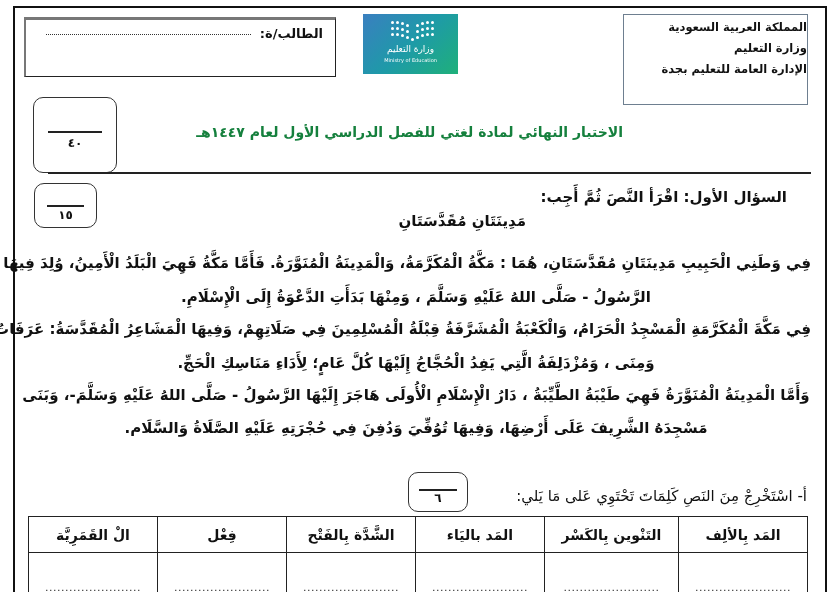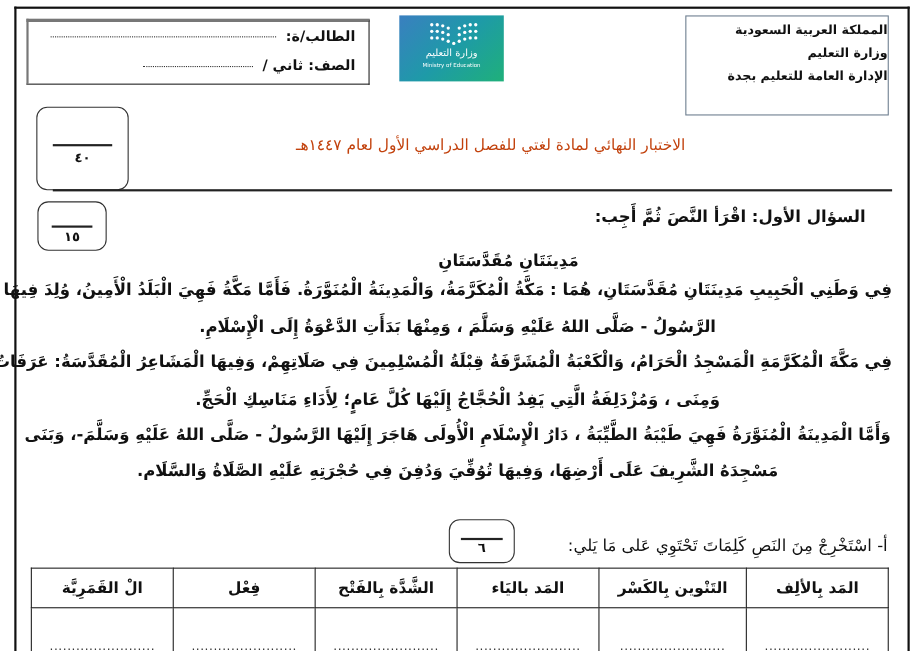--- a/index.html
+++ b/index.html
@@ -17,24 +17,24 @@
     .logo .dots span { position: absolute; width: 3px; height: 3px; background: #fff; border-radius: 50%; }
     .logo .ar { position: absolute; left: 0; right: 0; top: 30px; text-align: center; color: #fff; font-size: 9px; direction: rtl; }
     .logo .en { position: absolute; left: 0; right: 0; top: 43px; text-align: center; color: #fff; font-size: 5px; }
     .student-box { position: absolute; left: 24px; top: 17px; width: 312px; height: 60px;
                    border: 1.5px solid #222; border-top: 3px solid #777; border-left: 2px solid #777; box-sizing: border-box; direction: rtl; }
     .student-row { position: absolute; right: 12px; font-size: 13px; font-weight: bold; white-space: nowrap; text-align: right; }
     .student-row .dots-line { display: inline-block; border-bottom: 1.5px dotted #333; vertical-align: middle; margin-right: 4px; }
     .score-box { position: absolute; border: 1.5px solid #333; border-radius: 10px; box-sizing: border-box; background: #fff; }
     .score-box .line { position: absolute; left: 14px; right: 14px; height: 1.5px; background: #222; }
     .score-box .num { position: absolute; left: 0; right: 0; text-align: center; font-weight: bold; font-size: 12px; }
-    .exam-title { position: absolute; right: 216px; top: 124px; color: #c2410c; font-weight: normal; font-size: 14px; direction: rtl; white-space: nowrap; }
+    .exam-title { position: absolute; right: 216px; top: 124px; color: #15803d; font-weight: bold; font-size: 14px; direction: rtl; white-space: nowrap; }
     .title-rule { position: absolute; left: 48px; top: 172px; width: 763px; height: 2px; background: #222; }
     .q1-title { position: absolute; right: 52px; top: 188px; font-weight: bold; font-size: 15px; direction: rtl; white-space: nowrap; }
-    .passage-title { position: absolute; right: 313px; top: 212px; font-weight: bold; font-size: 15px; direction: rtl; white-space: nowrap; margin-top: 16px; }
+    .passage-title { position: absolute; right: 313px; top: 212px; font-weight: bold; font-size: 15px; direction: rtl; white-space: nowrap; }
     .passage { position: absolute; right: 28px; width: 790px; font-size: 15px; font-weight: bold; direction: rtl; text-align: center; white-space: nowrap; }
     .sub-q { position: absolute; right: 32px; top: 487px; font-weight: normal; font-size: 15px; direction: rtl; white-space: nowrap; }
     table.answers { position: absolute; left: 28px; top: 516px; width: 780px; border-collapse: collapse; direction: rtl; }
     table.answers th, table.answers td { border: 1.5px solid #222; text-align: center; font-size: 14px; }
     table.answers th { height: 33px; font-weight: bold; }
     table.answers td { height: 40px; vertical-align: bottom; padding-bottom: 4px; font-size: 11px; letter-spacing: 0.5px; color: #333; }
   </style>
 </head>
 <body>
 
@@ -76,24 +76,20 @@
   </div>
   <div class="ar">وزارة التعليم</div>
   <div class="en">Ministry of Education</div>
 </div>
 
 <div class="student-box">
   <div class="student-row" style="top:6px">
     <span>الطالب/ة:</span>
     <span class="dots-line" style="width:205px"></span>
   </div>
-  <div class="student-row" style="top:33px">
-    <span>الصف: ثاني /</span>
-    <span class="dots-line" style="width:100px"></span>
-  </div>
 </div>
 
 <div class="score-box" style="left:33px;top:97px;width:84px;height:76px">
   <div class="line" style="top:33px"></div>
   <div class="num" style="top:38px">٤٠</div>
 </div>
 
 <div class="exam-title">الاختبار النهائي لمادة لغتي للفصل الدراسي الأول لعام ١٤٤٧هـ</div>
 <div class="title-rule"></div>
 

